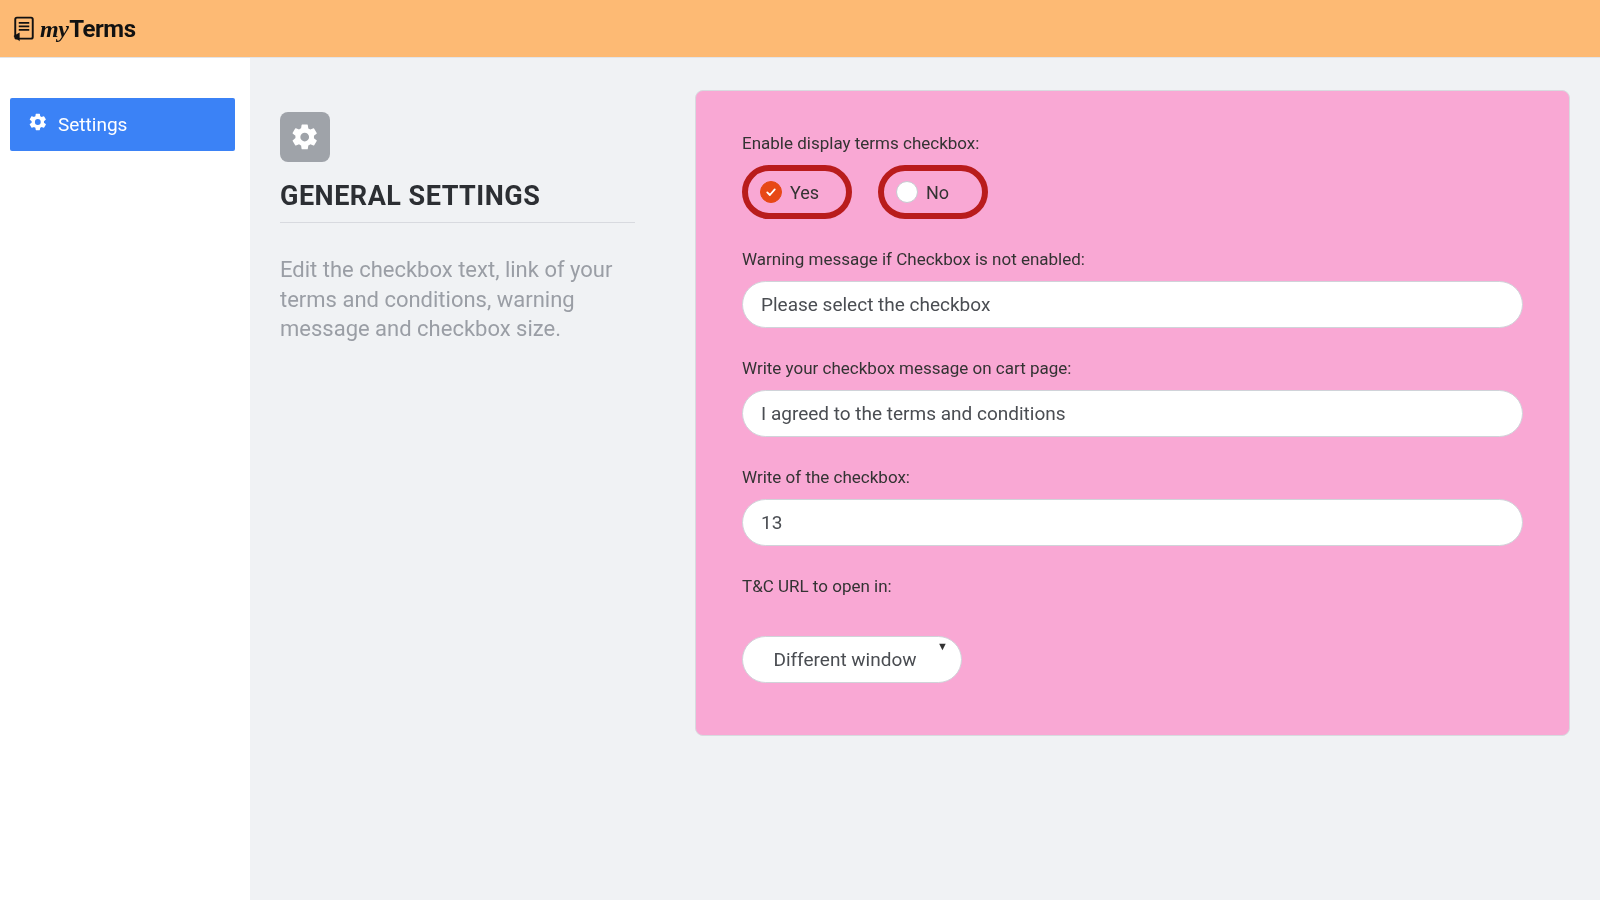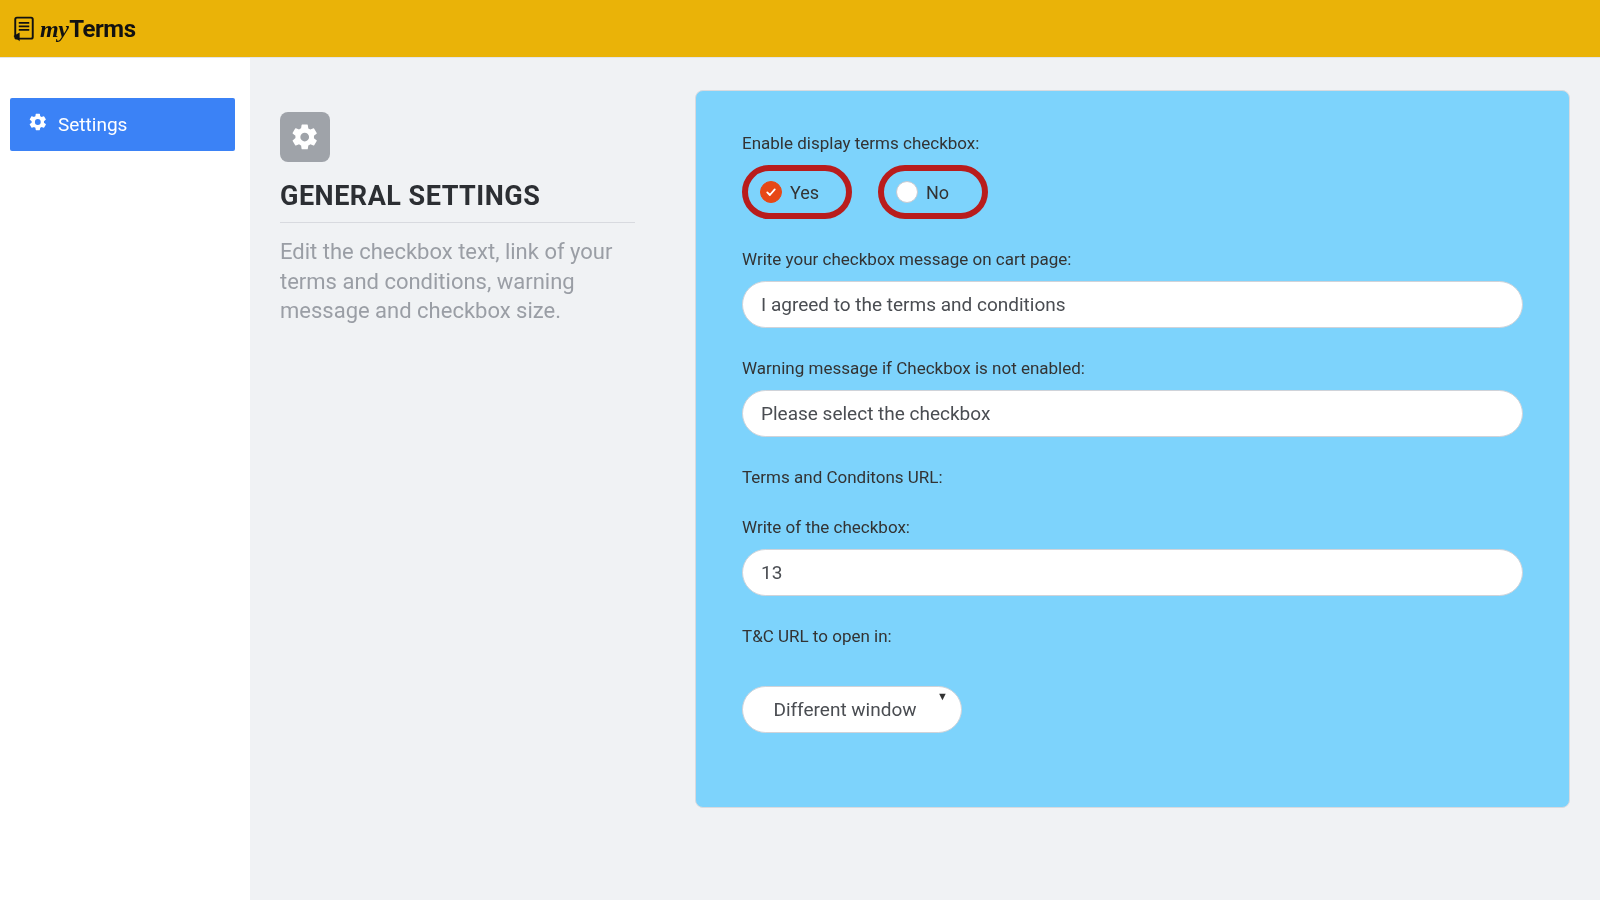--- a/index.html
+++ b/index.html
@@ -6,21 +6,21 @@
   body {
     font-family: -apple-system, BlinkMacSystemFont, "Segoe UI", Roboto, Arial, sans-serif;
     background: #f0f2f4;
     color: #333;
     width: 1600px;
     height: 900px;
     overflow: hidden;
   }
   .topbar {
     height: 58px;
-    background: #eab308;
+    background: #fdba74;
     border-bottom: 1px solid #e2e4e8;
     display: flex;
     align-items: center;
     padding-left: 10px;
   }
   .logo {
     display: flex;
     align-items: center;
     gap: 2px;
   }
@@ -84,33 +84,33 @@
     justify-content: center;
     margin-bottom: 18px;
   }
   .intro-title {
     font-size: 27px;
     font-weight: 700;
     letter-spacing: 0.5px;
     color: #2c2f33;
     padding-bottom: 10px;
     border-bottom: 1px solid #d8dadf;
-    margin-bottom: 14px;
+    margin-bottom: 32px;
   }
   .intro-desc {
     font-size: 22px;
     color: #9a9ea5;
     line-height: 1.35;
   }
   .card {
     flex: 1;
-    background: #7dd3fc;
+    background: #f9a8d4;
     border: 1px solid #d8dadf;
     border-radius: 8px;
-    padding: 42px 46px 74px;
+    padding: 42px 46px 52px;
   }
   .field-group {
     margin-bottom: 30px;
   }
   .field-group:last-child { margin-bottom: 0; }
   .field-label {
     font-size: 17px;
     color: #333;
     margin-bottom: 12px;
     display: block;
@@ -239,31 +239,30 @@
             <span class="radio-label">Yes</span>
           </div>
           <div class="radio-pill">
             <span class="radio-indicator"></span>
             <span class="radio-label">No</span>
           </div>
         </div>
       </div>
 
       <div class="field-group">
+        <label class="field-label">Warning message if Checkbox is not enabled:</label>
+        <input type="text" class="text-input" value="Please select the checkbox" style="">
+      </div>
+
+      <div class="field-group">
         <label class="field-label">Write your checkbox message on cart page:</label>
         <input type="text" class="text-input" value="I agreed to the terms and conditions" style="">
       </div>
 
       <div class="field-group">
-        <label class="field-label">Warning message if Checkbox is not enabled:</label>
-        <input type="text" class="text-input" value="Please select the checkbox" style="">
-      </div>
-
-      <div class="field-group">
-        <label class="field-label">Terms and Conditons URL:</label>
       </div>
 
       <div class="field-group">
         <label class="field-label">Write of the checkbox:</label>
         <input type="text" class="text-input" value="13" style="">
       </div>
 
       <div class="field-group">
         <label class="field-label">T&amp;C URL to open in:</label>
         <div class="select-wrap">

